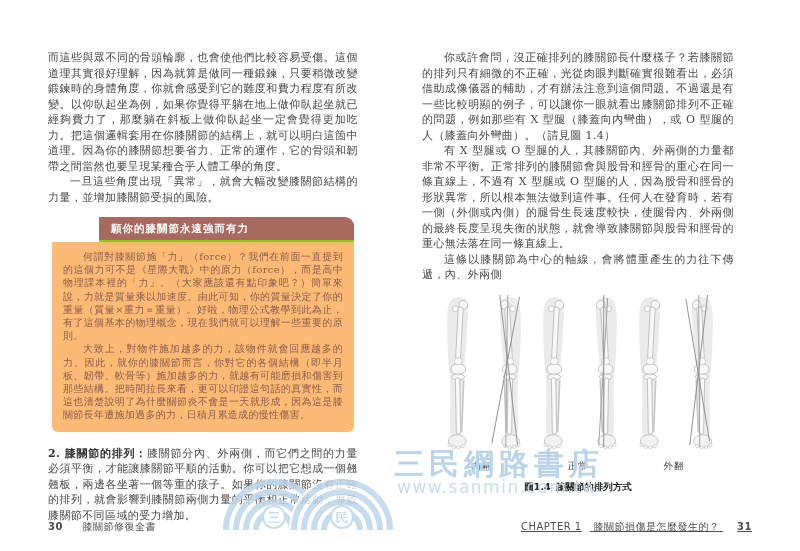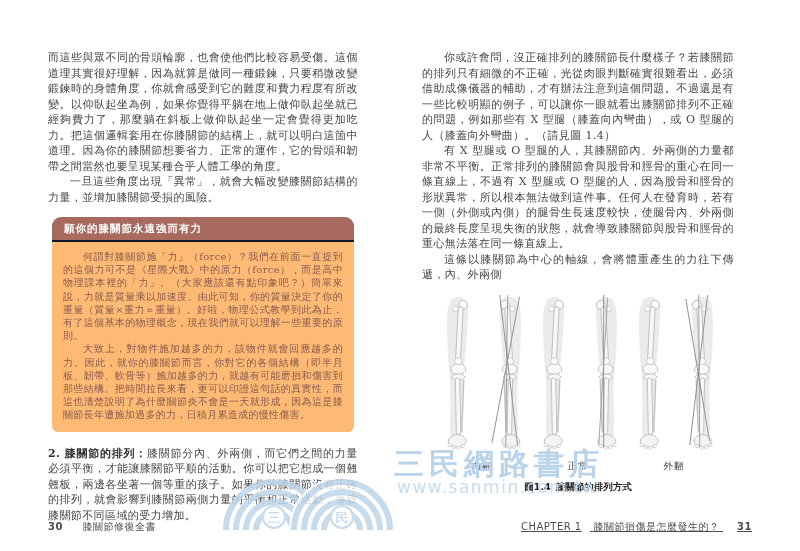--- a/index.html
+++ b/index.html
@@ -13,21 +13,21 @@
   .page.right{left:422px;width:312px;}
   .body-text{
     margin:0;font-size:11px;line-height:15.5px;text-align:justify;
     letter-spacing:0.4px;color:#454545;
   }
   .indent{text-indent:2em;}
   
   .callout{margin:12px 0 14px 4px;width:302px;border-radius:9px 9px 6px 6px;overflow:hidden;}
   .callout-header{
     background:#a8695e;color:#ffffff;font-weight:bold;font-size:10.5px;
-    padding:5px 8px 4px 12px;letter-spacing:1px;border-bottom:2px solid #0f172a;
+    padding:5px 8px 4px 12px;letter-spacing:1px;border-bottom:2px solid #84cc16;margin-left:47px;
   }
   .callout-body{background:#fdba74;padding:8px 11px 10px 11px;}
   .callout-body p{
     margin:0;font-size:10px;line-height:13.2px;text-align:justify;
     color:#8a5c51;letter-spacing:0.3px;text-indent:2em;
   }
   .numbered b{color:#2f2f2f;}
   
   .legs-figure{margin:10px 0 0 0;}
   .leg-groups{display:flex;justify-content:center;padding:0 18px;}

